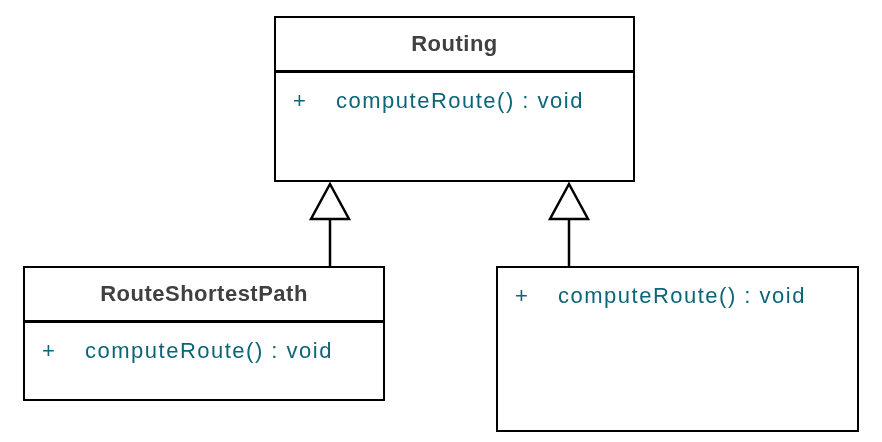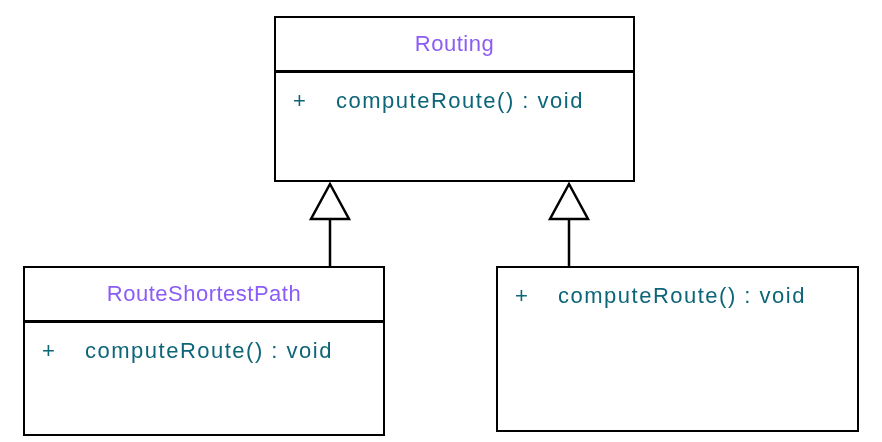--- a/index.html
+++ b/index.html
@@ -22,43 +22,43 @@
     border: 2.5px solid #000000;
   }
   .class-box .class-title {
     box-sizing: border-box;
     height: 55px;
     border-bottom: 3px solid #000000;
     display: flex;
     align-items: center;
     justify-content: center;
     font-size: 22px;
-    font-weight: normal;
+    font-weight: bold;
     letter-spacing: 0.5px;
-    color: #8b5cf6;
+    color: #404040;
     white-space: nowrap;
   }
   .class-box .class-body {
     box-sizing: border-box;
     padding: 15px 10px 0 17px;
   }
   .member-row {
     display: flex;
     align-items: baseline;
     font-size: 22px;
     letter-spacing: 1.5px;
     color: #0d6578;
     white-space: nowrap;
   }
   .member-row .vis {
     width: 43px;
     flex: 0 0 43px;
   }
   #box-routing              { left: 274px; top: 16px;  width: 361px; height: 166px; }
-  #box-route-shortest-path  { left: 23px;  top: 266px; width: 362px; height: 170px; }
+  #box-route-shortest-path  { left: 23px;  top: 266px; width: 362px; height: 135px; }
   #box-route-shortest-time  { left: 496px; top: 266px; width: 363px; height: 166px; }
   .edges-overlay {
     position: absolute;
     left: 0; top: 0;
     width: 882px;
     height: 442px;
     pointer-events: none;
   }
 </style>
 </head>

